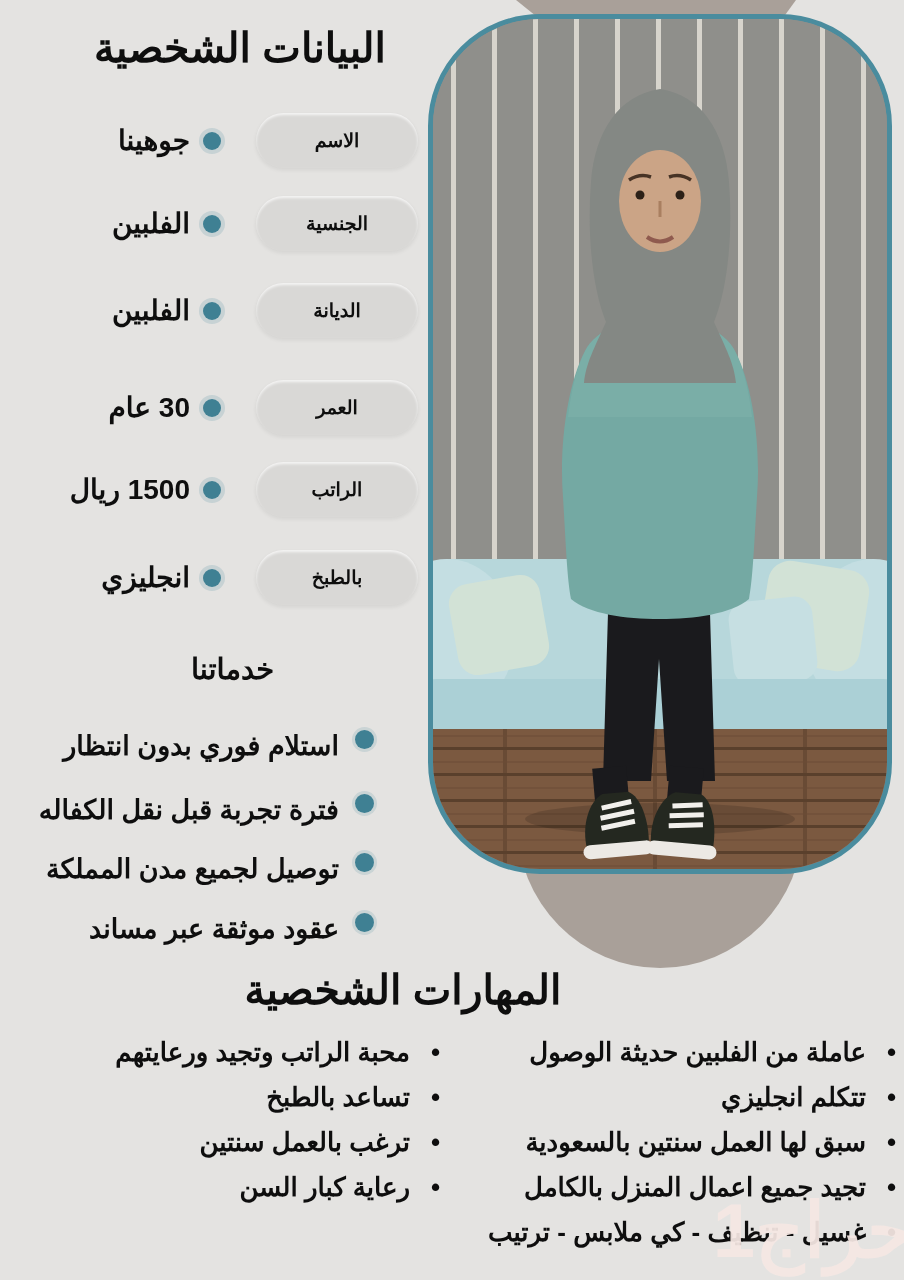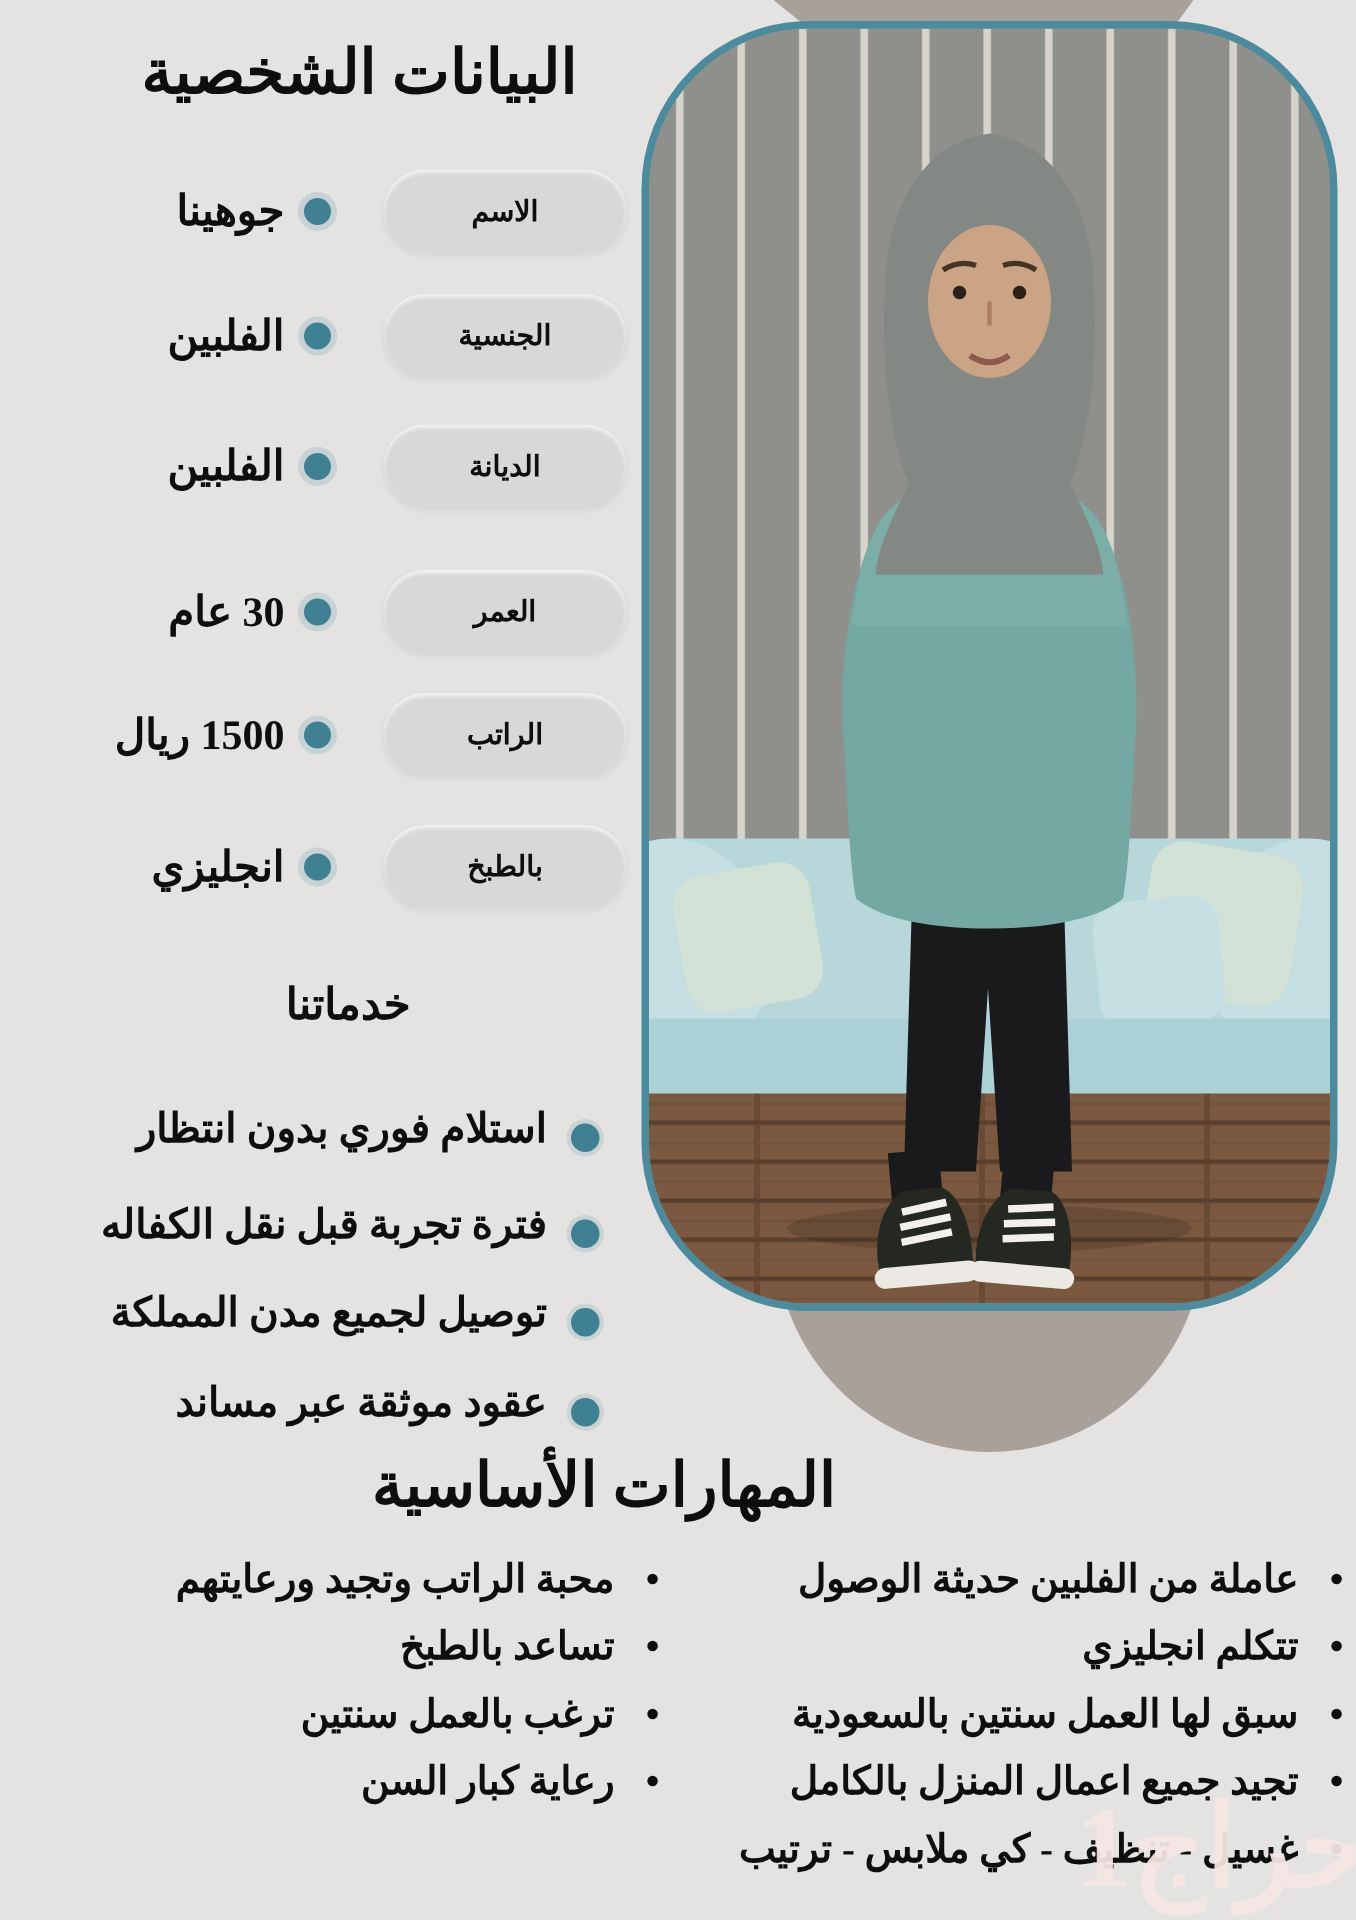--- a/index.html
+++ b/index.html
@@ -1,18 +1,18 @@
 <!DOCTYPE html>
 <html lang="ar" dir="rtl"><head>
 <meta charset="utf-8">
 <style>
   html,body{margin:0;padding:0;background:#e4e3e1;}
   .canvas{
     position:relative;width:904px;height:1280px;overflow:hidden;
-    background:#e4e3e1;font-family:Liberation Serif, serif;color:#0e0e0e;margin-left:11px;
+    background:#e4e3e1;font-family:Liberation Sans, sans-serif;color:#0e0e0e;margin-left:11px;
   }
   
   .top-shape{
     position:absolute;left:516px;top:0;width:280px;height:54px;
     background:#a9a099;clip-path:polygon(0% 0%,100% 0%,86% 100%,24% 100%);z-index:1;
   }
   .bottom-circle{
     position:absolute;left:517px;top:678px;width:286px;height:290px;
     border-radius:50%;background:#a9a099;z-index:1;
   }
@@ -42,21 +42,21 @@
     position:absolute;left:18px;top:0;width:172px;height:55px;
     display:flex;align-items:center;justify-content:flex-start;
     direction:rtl;font-size:28px;font-weight:bold;white-space:nowrap;
   }
   
   .services-title{
     position:absolute;left:150px;top:652px;width:165px;text-align:center;
     font-size:29px;font-weight:bold;z-index:3;
   }
   .service{
-    position:absolute;right:504px;height:38px;display:flex;align-items:flex-end;
+    position:absolute;right:530px;height:38px;display:flex;align-items:flex-start;
     direction:rtl;z-index:3;white-space:nowrap;
   }
   .service .sdot{
     width:19px;height:19px;border-radius:50%;background:#3f8093;margin-left:16px;flex:0 0 auto;
     box-shadow:0 0 0 3px rgba(110,160,175,0.22);
   }
   .service .stext{font-size:27px;font-weight:bold;}
   
   .skills-title{
     position:absolute;left:223px;top:966px;width:360px;text-align:center;
@@ -194,21 +194,21 @@
   </div>
   <div class="service" style="top:853px">
     <span class="sdot"></span>
     <span class="stext">توصيل لجميع مدن المملكة</span>
   </div>
   <div class="service" style="top:913px">
     <span class="sdot"></span>
     <span class="stext">عقود موثقة عبر مساند</span>
   </div>
 
-  <div class="skills-title">المهارات الأساسية</div>
+  <div class="skills-title">المهارات الشخصية</div>
 
   <div class="skill-col right">
     <div class="skill-item"><span class="b">•</span><span>عاملة من الفلبين حديثة الوصول</span></div>
     <div class="skill-item"><span class="b">•</span><span>تتكلم انجليزي</span></div>
     <div class="skill-item"><span class="b">•</span><span>سبق لها العمل سنتين بالسعودية</span></div>
     <div class="skill-item"><span class="b">•</span><span>تجيد جميع اعمال المنزل بالكامل</span></div>
     <div class="skill-item"><span class="b">•</span><span>غسيل - تنظيف - كي ملابس - ترتيب</span></div>
   </div>
 
   <div class="skill-col left">

